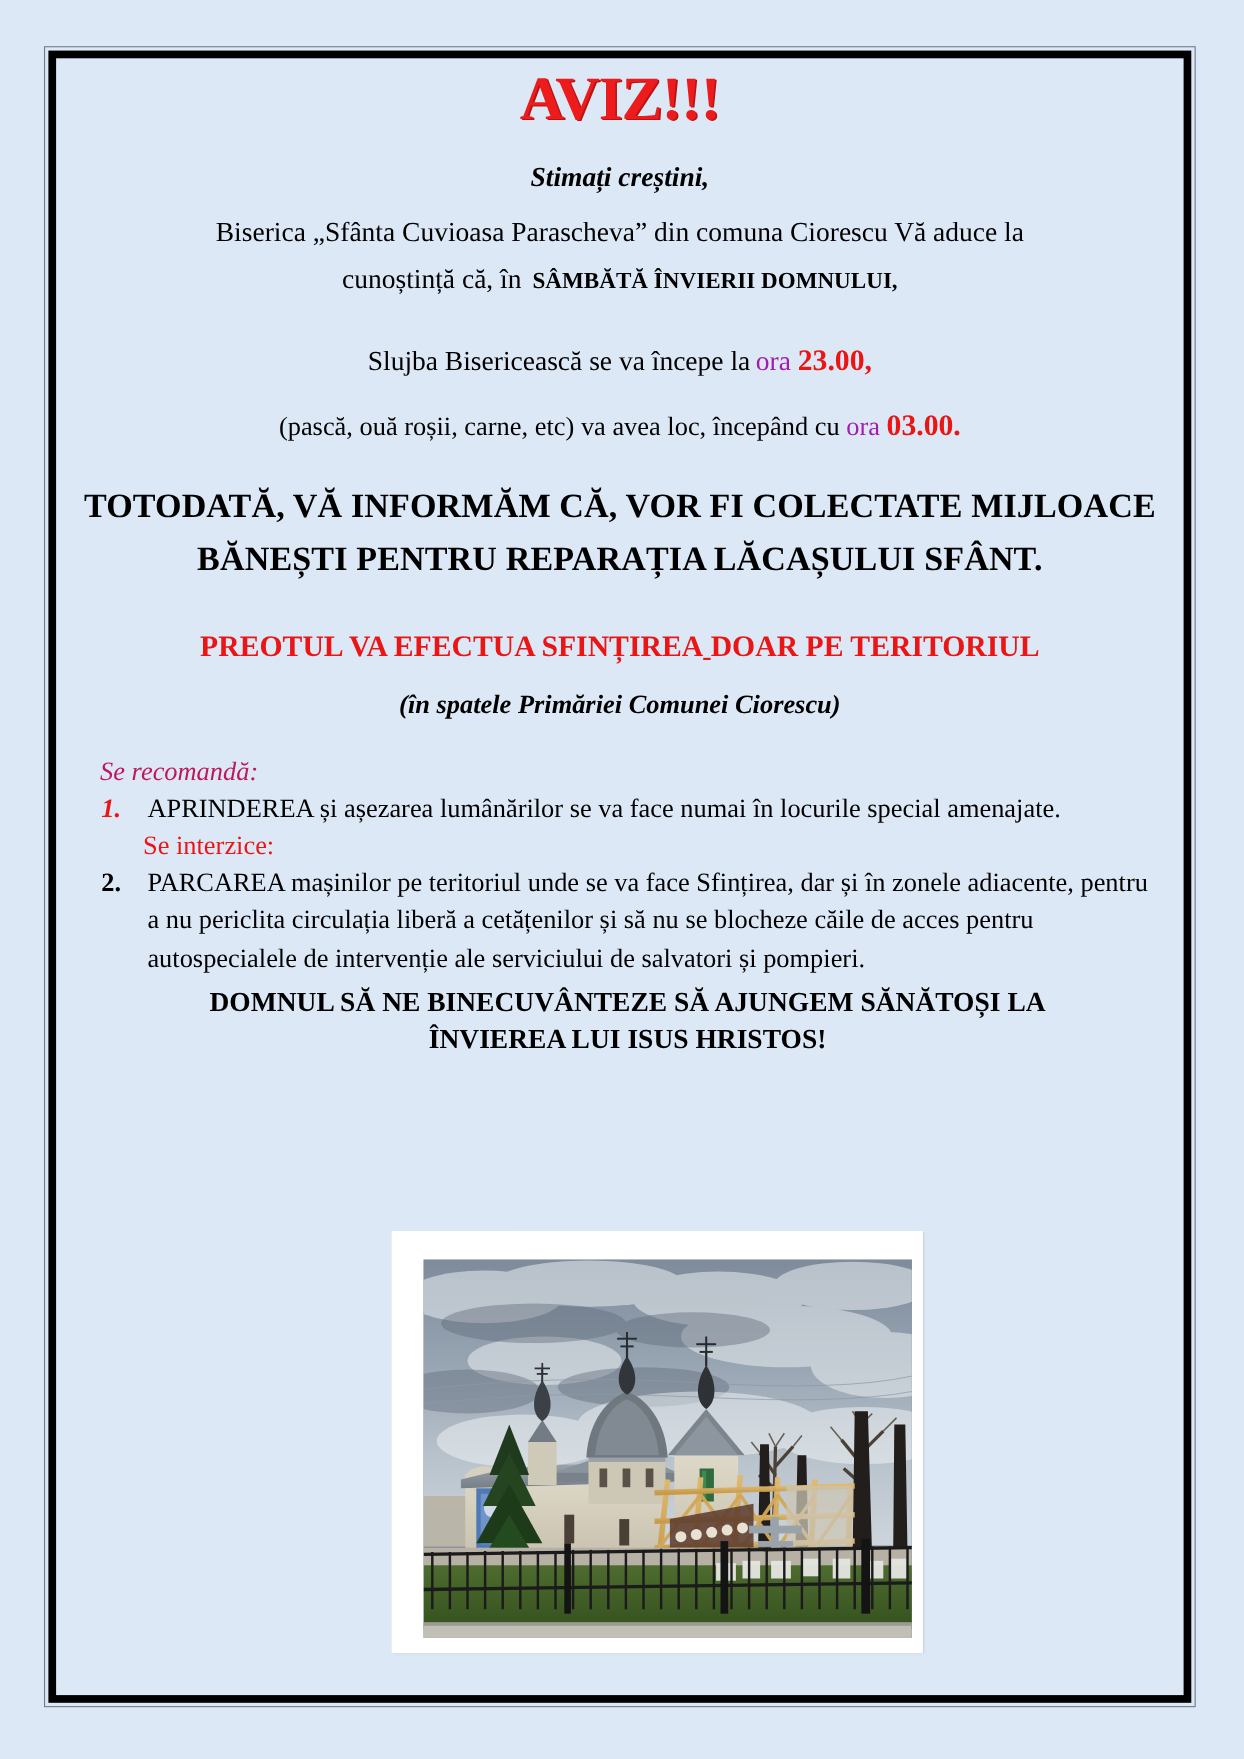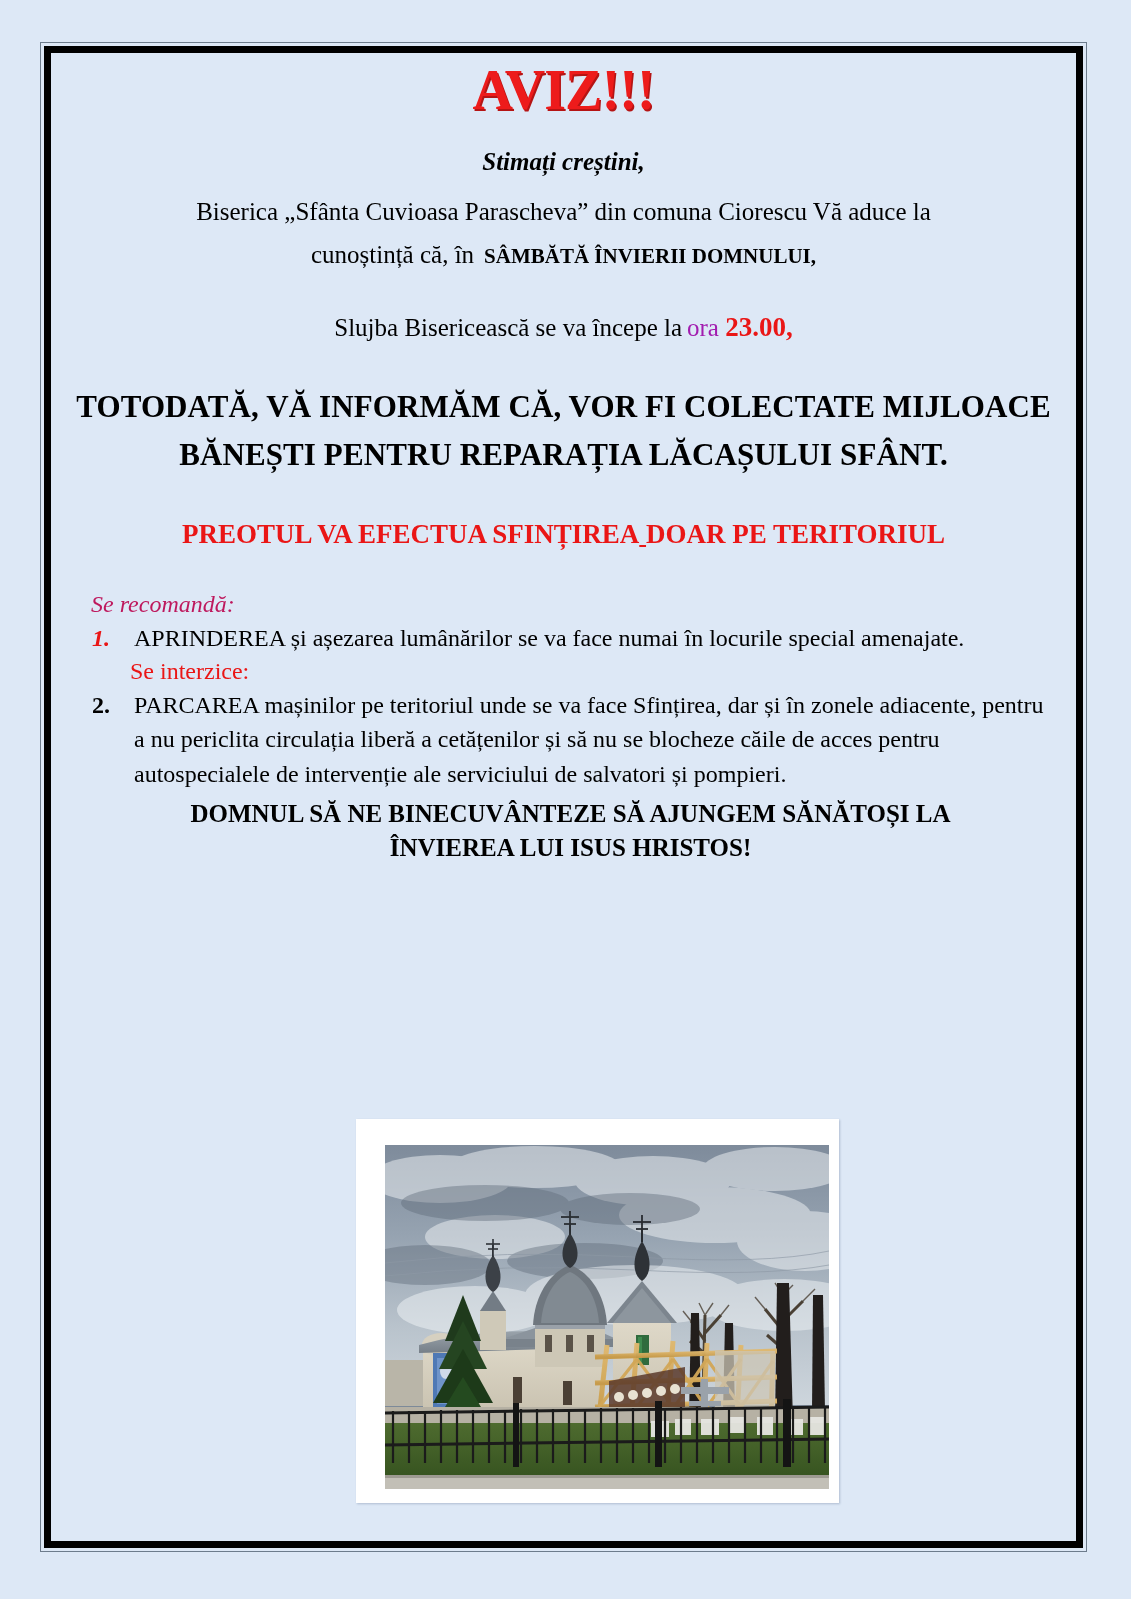--- a/index.html
+++ b/index.html
@@ -211,30 +211,36 @@
     <span>Biserica „Sfânta Cuvioasa Parascheva” din comuna Ciorescu  Vă aduce la</span><br>
     <span>cunoștință că, în</span><span class="gap"></span><span class="gap"></span><span class="strongcap">SÂMBĂTĂ ÎNVIERII DOMNULUI,</span>
   </div>
 
   <div class="svc">
     <span>Slujba Bisericească se va începe la</span><span class="gap"></span><span class="red">ora</span>
     <span class="redb">23.00,</span>
   </div>
 
 
+  <div class="svc3">
+    <span>(pască, ouă roșii, carne, etc) va avea loc, începând cu</span>
+    <span class="red">ora</span>
+    <span class="redb">03.00.</span>
+  </div>
 
   <div class="bigbold">
     <span>TOTODATĂ, VĂ INFORMĂM CĂ, VOR FI COLECTATE MIJLOACE</span><br>
     <span>BĂNEȘTI PENTRU REPARAȚIA LĂCAȘULUI SFÂNT.</span>
   </div>
 
   <div class="redhead">
     <span>PREOTUL  VA EFECTUA SFINȚIREA</span><span class="lowdash">&nbsp;</span><span>DOAR PE TERITORIUL</span><br>
   </div>
 
+  <div class="subnote">(în spatele Primăriei Comunei  Ciorescu)</div>
 
   <div class="listwrap">
 
     <div class="subhead">Se recomandă:</div>
 
     <div class="li">
       <span class="num rednum">1.</span><b>APRINDEREA</b><span> și așezarea lumânărilor se va face numai în locurile special amenajate.</span>
     </div>
 
     <div class="subhead2">Se interzice:</div>

